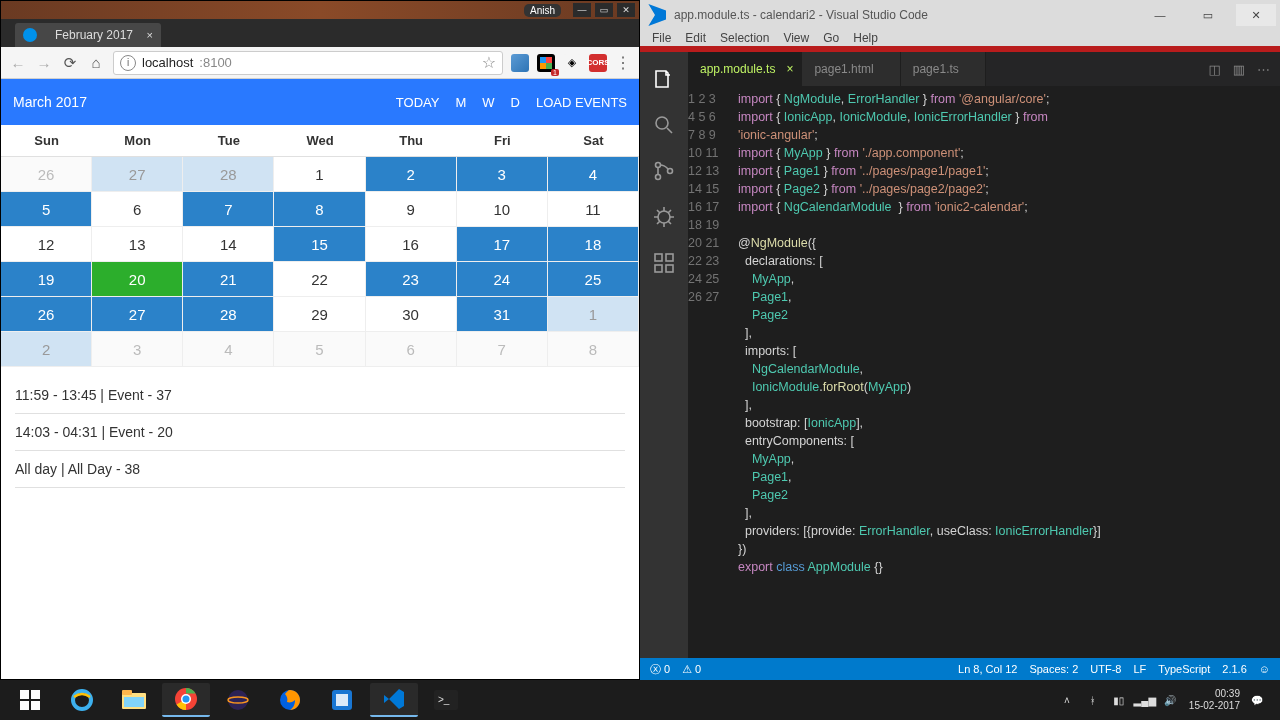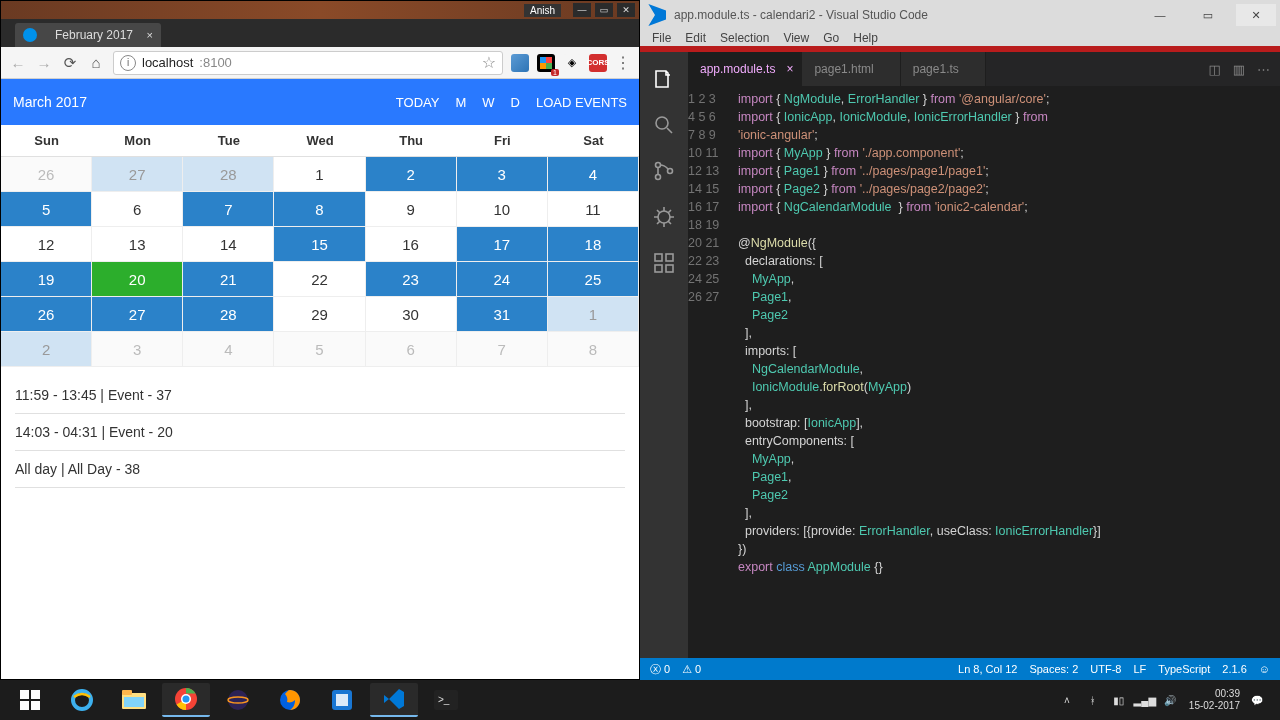--- a/index.html
+++ b/index.html
@@ -5,21 +5,21 @@
 *{box-sizing:border-box;margin:0;padding:0;font-family:"Segoe UI",Arial,sans-serif}
 html,body{width:1280px;height:720px;overflow:hidden;background:#5a2e1c}
 body{display:flex;flex-direction:column}
 
 .desktop{display:flex;width:1280px;height:680px}
 .left-app{width:640px;height:680px;display:flex;flex-direction:column;background:#fff;border:1px solid #000}
 .right-app{width:640px;height:680px;display:flex;flex-direction:column;background:#252526}
 
 
 .os-title{height:18px;background:linear-gradient(90deg,#6a3a22,#8a4a28,#6a3a22);display:flex;align-items:center;justify-content:flex-end;gap:4px;padding:0 4px}
-.os-title .user-tag{font-size:10px;color:#fff;background:#333;padding:1px 6px;border-radius:0;margin-right:8px}
+.os-title .user-tag{font-size:10px;color:#fff;background:#333;padding:1px 6px;border-radius:5px;margin-right:8px}
 .os-title .win-btn{width:18px;height:14px;background:#2b2b2b;color:#ddd;font-size:9px;display:flex;align-items:center;justify-content:center;cursor:pointer}
 .os-title .close-x{background:#2b2b2b}
 
 .tabstrip{height:28px;background:#2b2b2b;display:flex;align-items:flex-end;padding-left:14px}
 .tab{height:24px;background:#474747;color:#ddd;font-size:12px;padding:0 28px 0 8px;display:flex;align-items:center;gap:18px;border-radius:3px 3px 0 0;position:relative}
 .tab .favicon{width:14px;height:14px;border-radius:50%;background:#0091ea;display:inline-block}
 .tab .tab-close{position:absolute;right:8px;font-size:11px;cursor:pointer}
 
 .addrbar{height:32px;background:#f5f5f5;border-bottom:1px solid #d0d0d0;display:flex;align-items:center;gap:8px;padding:0 8px}
 .addrbar .nav-ic{color:#aaa;font-size:15px;width:18px;text-align:center;cursor:pointer}
@@ -64,21 +64,21 @@
 
 .vsc-body{flex:1;display:flex;background:#1e1e1e;min-height:0}
 .actbar{width:48px;background:#333;display:flex;flex-direction:column;align-items:center;gap:20px;padding-top:14px}
 .actbar .ic{width:26px;height:26px;color:#858585;display:flex;align-items:center;justify-content:center;cursor:pointer}
 .actbar .ic svg{width:24px;height:24px;fill:none;stroke:#9a9a9a;stroke-width:1.6}
 .actbar .ic.act svg{stroke:#fff}
 
 .editor{flex:1;display:flex;flex-direction:column;min-width:0}
 .edtabs{height:34px;background:#252526;display:flex}
 .edtab{padding:0 26px 0 12px;height:34px;display:flex;align-items:center;font-size:12px;color:#8a8a8a;position:relative;cursor:pointer;background:#2d2d2d;border-right:1px solid #1e1e1e}
-.edtab.act{background:#1e1e1e;color:#f0abfc}
+.edtab.act{background:#1e1e1e;color:#bef264}
 .edtab .cl{position:absolute;right:8px;font-size:12px}
 .edtab-actions{margin-left:auto;display:flex;align-items:center;gap:12px;padding-right:10px;color:#888}
 .edtab-actions span{font-size:13px;cursor:pointer}
 
 .code{flex:1;display:flex;font-family:Consolas,monospace;font-size:12.5px;line-height:18px;overflow:hidden;background:#1e1e1e}
 .gutter{width:44px;text-align:left;color:#737373;padding:4px 12px 16px 0;user-select:none}
 .src{flex:1;padding:4px 0 0 6px;white-space:pre;color:#d4d4d4}
 .k{color:#c586c0}.s{color:#ce9178}.t{color:#4ec9b0}.f{color:#dcdcaa}.c{color:#569cd6}
 
 .status{height:22px;background:#007acc;color:#fff;display:flex;align-items:center;font-size:11px;padding:0 10px;gap:12px}

